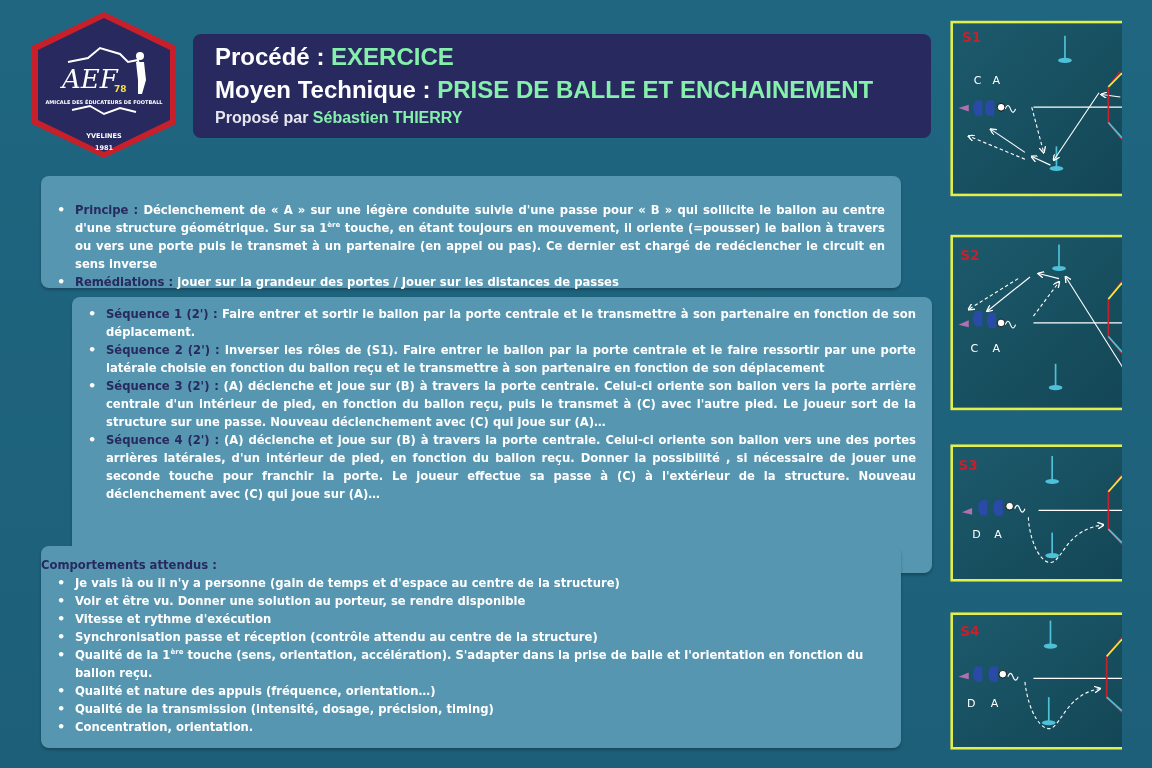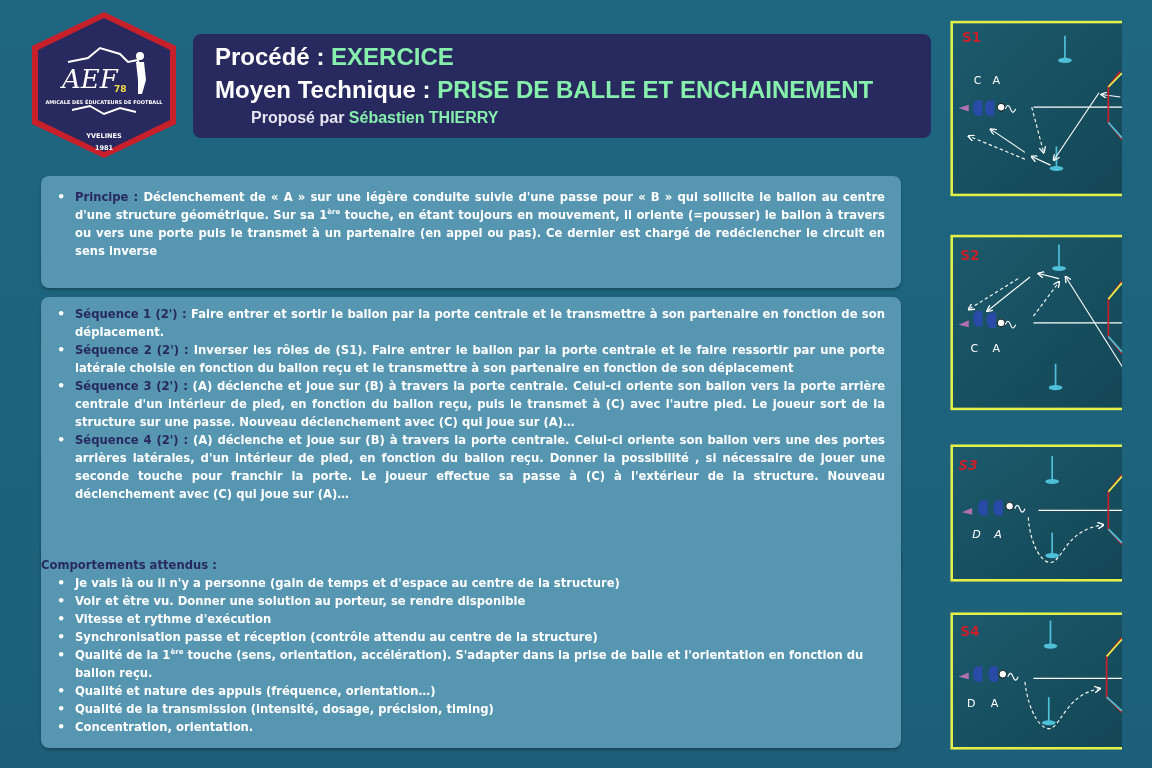--- a/index.html
+++ b/index.html
@@ -14,49 +14,49 @@
   
   .logo { position: absolute; left: 28px; top: 10px; width: 152px; height: 150px; }
   .logo svg { width: 100%; height: 100%; }
 
   
   .header {
     position: absolute; left: 193px; top: 34px; width: 738px; height: 104px;
     background: #27295f; border-radius: 8px; padding: 6px 22px;
   }
   .h-line1, .h-line2 { font-family: "Liberation Sans", sans-serif; font-weight: bold; font-size: 24px; line-height: 33px; white-space: nowrap; }
-  .h-line3 { font-family: "Liberation Sans", sans-serif; font-weight: bold; font-size: 16px; line-height: 24px; color: #e6e6f0; margin-left: 36px; }
+  .h-line3 { font-family: "Liberation Sans", sans-serif; font-weight: bold; font-size: 16px; line-height: 24px; color: #e6e6f0; }
   .white { color: #ffffff; }
   .gold { color: #86efac; }
 
   
   .panel {
     position: absolute; left: 41px; width: 860px;
     background: #5796b1; border-radius: 8px;
     box-shadow: 0 2px 3px rgba(0,0,0,0.25);
     font-family: "DejaVu Sans", sans-serif; font-weight: bold;
     font-size: 11.6px; line-height: 18px; color: #ffffff;
   }
   .panel ul { list-style: none; }
   .panel li { position: relative; padding-left: 34px; text-align: justify; }
   .panel li::before { content: "•"; position: absolute; left: 16px; top: 0; color: #ffffff; font-size: 13px; }
-  .p1 { top: 176px; height: 112px; padding: 12px 16px 6px 0; }
-  .p2 { top: 297px; height: 276px; padding: 8px 16px 6px 0; }
+  .p1 { top: 176px; height: 112px; padding: 25px 16px 6px 0; }
+  .p2 { top: 297px; height: 276px; padding: 8px 16px 6px 0; margin-left: 31px; }
   .p3 { top: 546px; height: 202px; padding: 10px 16px 6px 0; }
   .lbl { color: #27295f; }
   .p3 .title { color: #27295f; }
   .p3 li { text-align: left; }
   sup { font-size: 7px; vertical-align: 5px; line-height: 0; }
 
   
   .diag { position: absolute; left: 950px; width: 172px; }
   .diag svg { display: block; width: 100%; height: 100%; }
   .d1 { top: 5px; height: 207px; }
   .d2 { top: 219px; height: 207px; }
-  .d3 { top: 432px; height: 162px; font-style: italic; }
+  .d3 { top: 432px; height: 162px; }
   .d4 { top: 600px; height: 162px; }
 </style>
 </head>
 <body>
 
 <div class="logo">
   <svg viewBox="0 0 152 150">
     <polygon points="76,2 148,36 148,114 76,148 4,114 4,36" fill="#c8202a"></polygon>
     <polygon points="76,8 142,40 142,110 76,142 10,110 10,40" fill="#27295f"></polygon>
     <path d="M40,52 L60,48 L72,38 L92,44 L100,52 L110,50 L112,60" stroke="#fff" stroke-width="2" fill="none"></path>
@@ -81,20 +81,23 @@
   <div class="h-line3">
     <span>Proposé par </span><span class="gold">Sébastien THIERRY</span>
   </div>
 </div>
 
 <div class="panel p1">
   <ul>
     <li>
       <span class="lbl">Principe : </span><span>Déclenchement de « A » sur une légère conduite suivie d'une passe pour « B » qui sollicite le ballon au centre d'une structure géométrique. Sur sa 1</span><sup>ère</sup><span> touche, en étant toujours en mouvement, il oriente (=pousser) le ballon à travers ou vers une porte puis le transmet à un partenaire (en appel ou pas). Ce dernier est chargé de redéclencher le circuit en sens inverse</span>
     </li>
+    <li>
+      <span class="lbl">Remédiations : </span><span>jouer sur la grandeur des portes / Jouer sur les distances de passes</span>
+    </li>
   </ul>
 </div>
 
 <div class="panel p2">
   <ul>
     <li><span class="lbl">Séquence 1 (2') : </span><span>Faire entrer et sortir le ballon par la porte centrale et le transmettre à son partenaire en fonction de son déplacement.</span></li>
     <li><span class="lbl">Séquence 2 (2') : </span><span>Inverser les rôles de (S1). Faire entrer le ballon par la porte centrale et le faire ressortir par une porte latérale choisie en fonction du ballon reçu et le transmettre à son partenaire en fonction de son déplacement</span></li>
     <li><span class="lbl">Séquence 3 (2') : </span><span>(A) déclenche et joue sur (B) à travers la porte centrale. Celui-ci oriente son ballon vers la porte arrière centrale d'un intérieur de pied, en fonction du ballon reçu, puis le transmet à (C) avec l'autre pied. Le joueur sort de la structure sur une passe. Nouveau déclenchement avec (C) qui joue sur (A)…</span></li>
     <li><span class="lbl">Séquence 4 (2') : </span><span>(A) déclenche et joue sur (B) à travers la porte centrale. Celui-ci oriente son ballon vers une des portes arrières latérales, d'un intérieur de pied, en fonction du ballon reçu. Donner la possibilité , si nécessaire de jouer une seconde touche pour franchir la porte. Le joueur effectue sa passe à (C) à l'extérieur de la structure. Nouveau déclenchement avec (C) qui joue sur (A)…</span></li>
   </ul>

